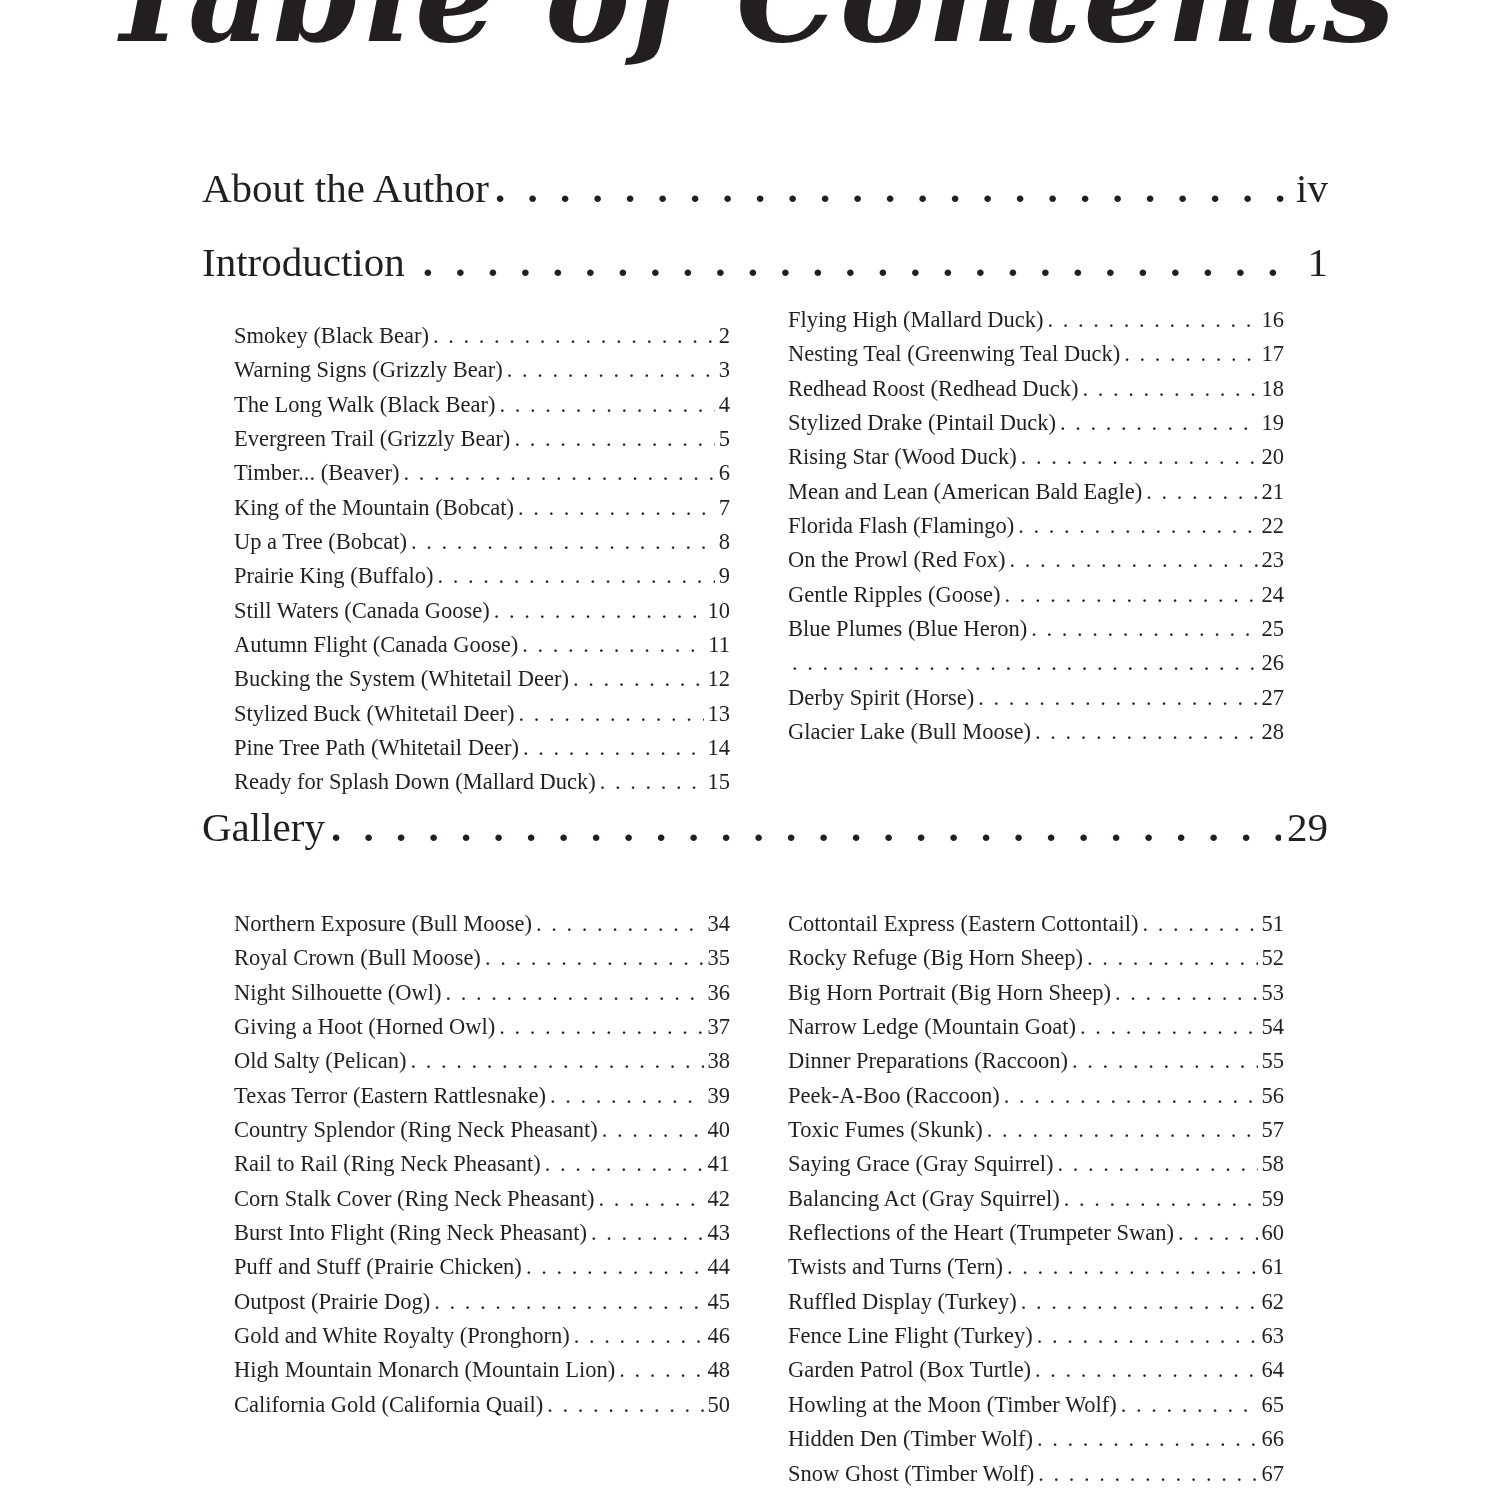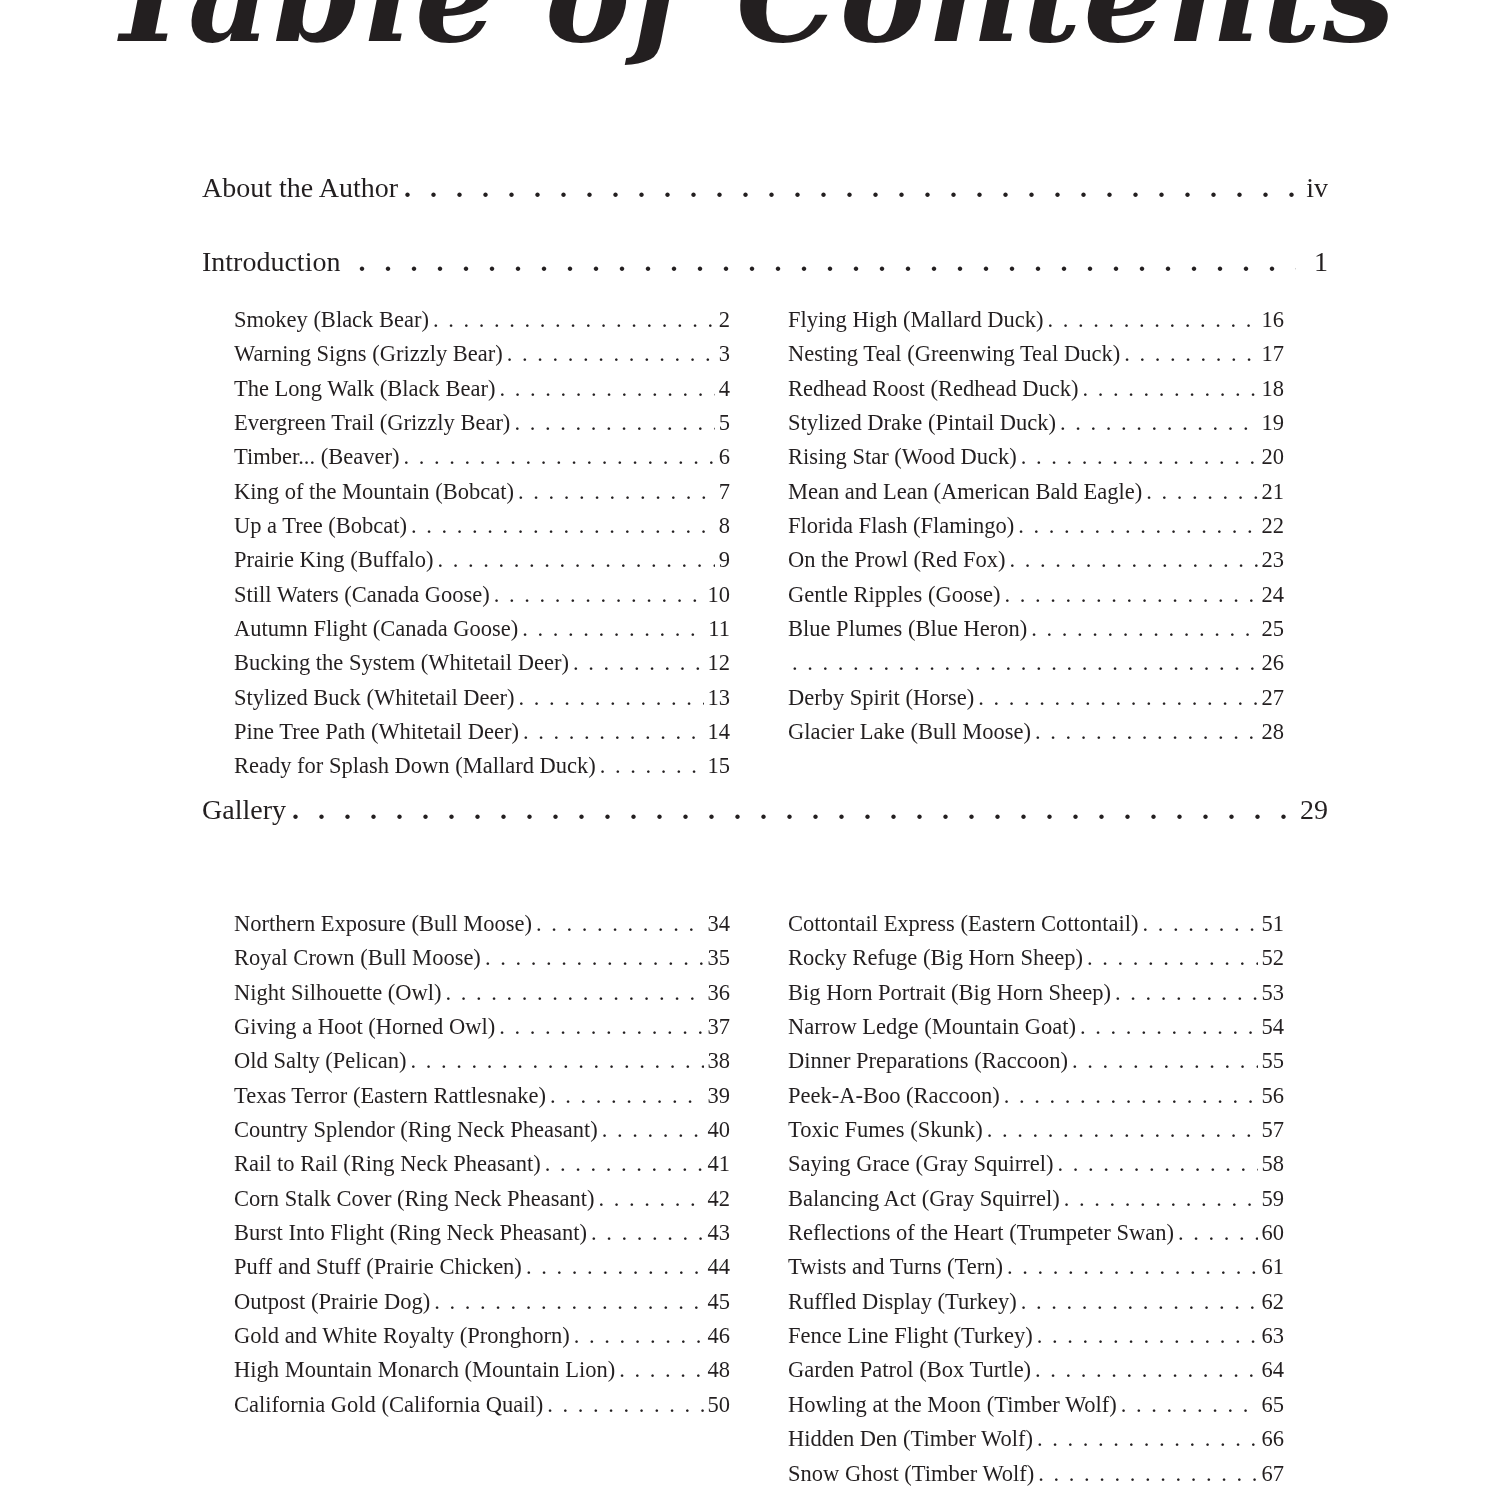--- a/index.html
+++ b/index.html
@@ -4,21 +4,21 @@
 <style>
   html, body { margin: 0; padding: 0; background: #ffffff; }
   body { width: 1500px; height: 1500px; position: relative; overflow: hidden; color: #231f20; }
   .title {
     position: absolute; left: 0; right: 0; top: -74px; text-align: center;
     font-family: "DejaVu Serif", "Liberation Serif", serif; font-style: italic; font-weight: bold;
     font-size: 128px; line-height: 140px; letter-spacing: 2px; color: #231f20; white-space: nowrap;
   }
   .major {
     position: absolute; left: 202px; width: 1126px; display: flex; align-items: baseline;
-    font-family: "Liberation Serif", serif; font-size: 28px; line-height: 40px; color: #231f20;
+    font-family: "Liberation Serif", serif; font-size: 41px; line-height: 40px; color: #231f20;
   }
   .major .lbl { white-space: nowrap; }
   .major .dots { flex: 1; overflow: hidden; white-space: nowrap; margin: 0 6px; letter-spacing: 6px; font-weight: bold; }
   .major .dots::before { content: ". . . . . . . . . . . . . . . . . . . . . . . . . . . . . . . . . . . . . . . . . . . . . . . . . . . . . . . . . . . . . . . . . . . . . . . . . . . . . . . . . . . . . . . . . . . . . . . . . . . . . . . ."; }
   .major .pg { white-space: nowrap; font-family: Liberation Serif, serif; }
   .col { position: absolute; width: 496px; }
   .col.left { left: 234px; }
   .col.right { left: 788px; }
   .entry {
     display: flex; align-items: baseline; height: 34.35px;
@@ -39,21 +39,21 @@
   <span class="dots"></span>
   <span class="pg">iv</span>
 </div>
 
 <div class="major" style="top:242px;gap:12px;">
   <span class="lbl">Introduction</span>
   <span class="dots"></span>
   <span class="pg">1</span>
 </div>
 
-<div class="col left" style="top:303px;">
+<div class="col left" style="top:319px;">
     <div class="entry">
       <span class="lbl">Smokey (Black Bear)</span>
       <span class="dots"></span>
       <span class="pg">2</span>
     </div>
     <div class="entry">
       <span class="lbl">Warning Signs (Grizzly Bear)</span>
       <span class="dots"></span>
       <span class="pg">3</span>
     </div>
@@ -178,21 +178,21 @@
       <span class="dots"></span>
       <span class="pg">27</span>
     </div>
     <div class="entry">
       <span class="lbl">Glacier Lake (Bull Moose)</span>
       <span class="dots"></span>
       <span class="pg">28</span>
     </div>
   </div>
 
-<div class="major" style="top:790px;justify-content:space-between;">
+<div class="major" style="top:807px;justify-content:space-between;">
   <span class="lbl">Gallery</span>
   <span class="dots"></span>
   <span class="pg">29</span>
 </div>
 
 <div class="col left" style="top:907px;">
     <div class="entry">
       <span class="lbl">Northern Exposure (Bull Moose)</span>
       <span class="dots"></span>
       <span class="pg">34</span>

